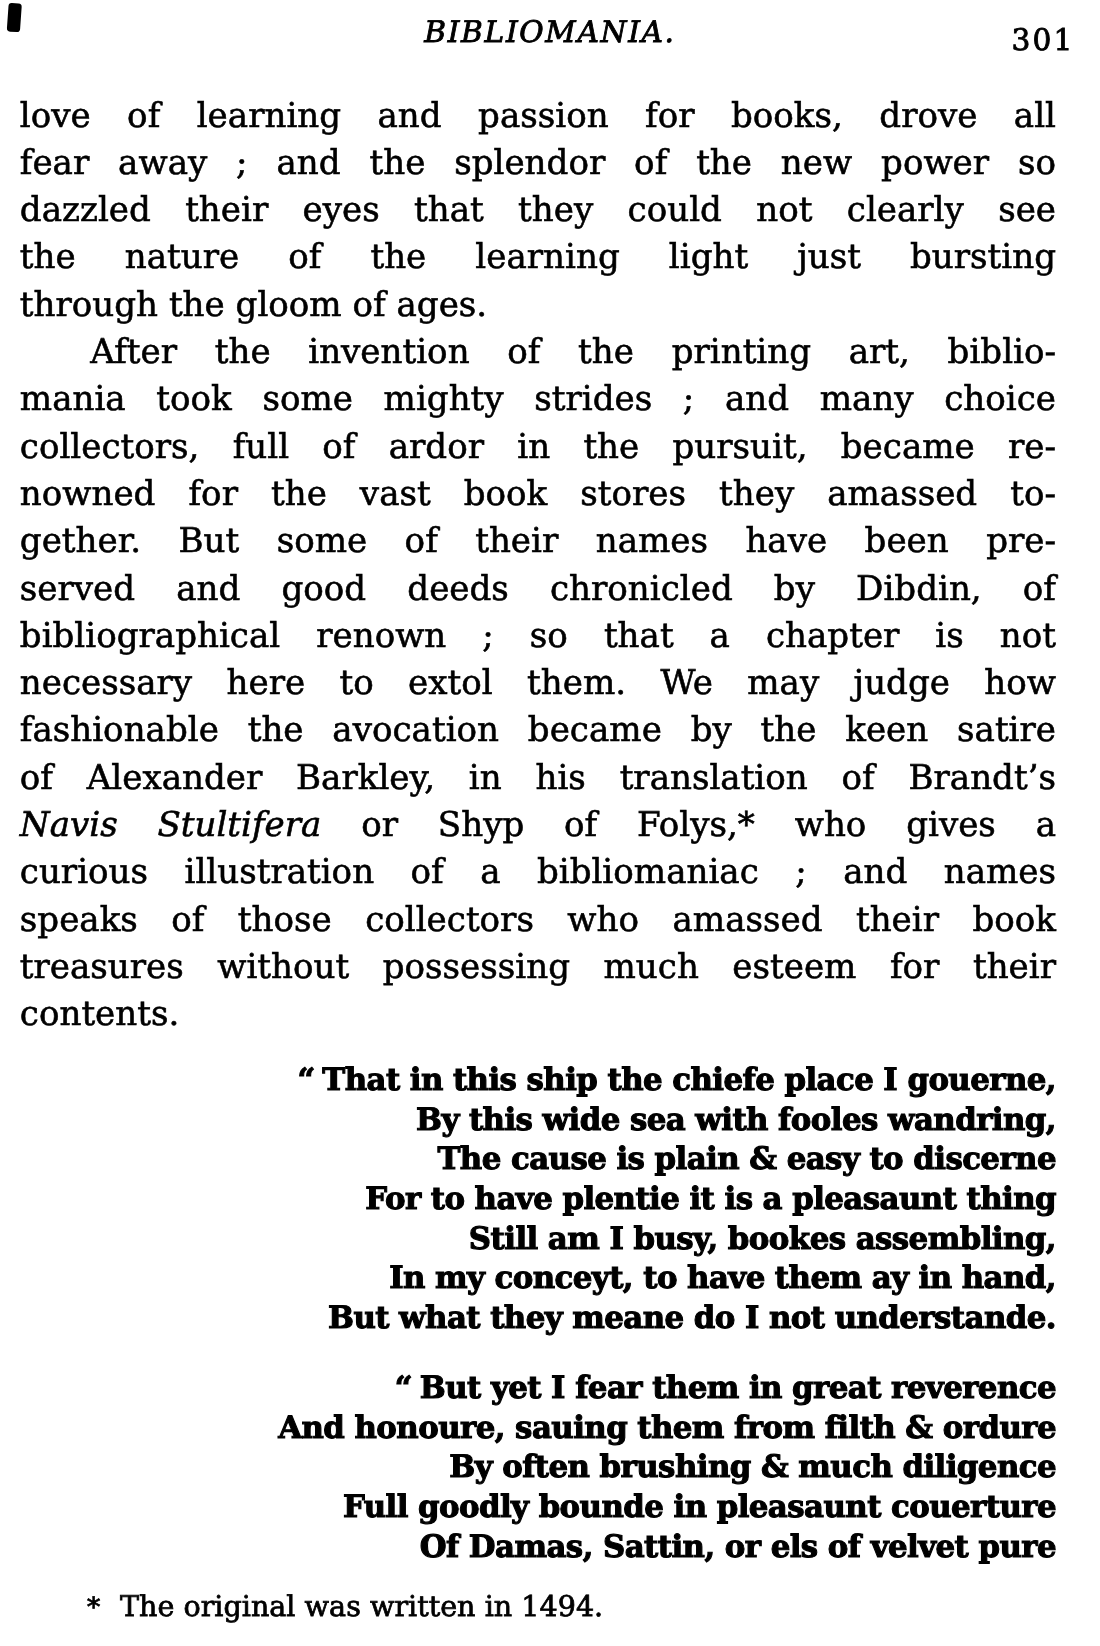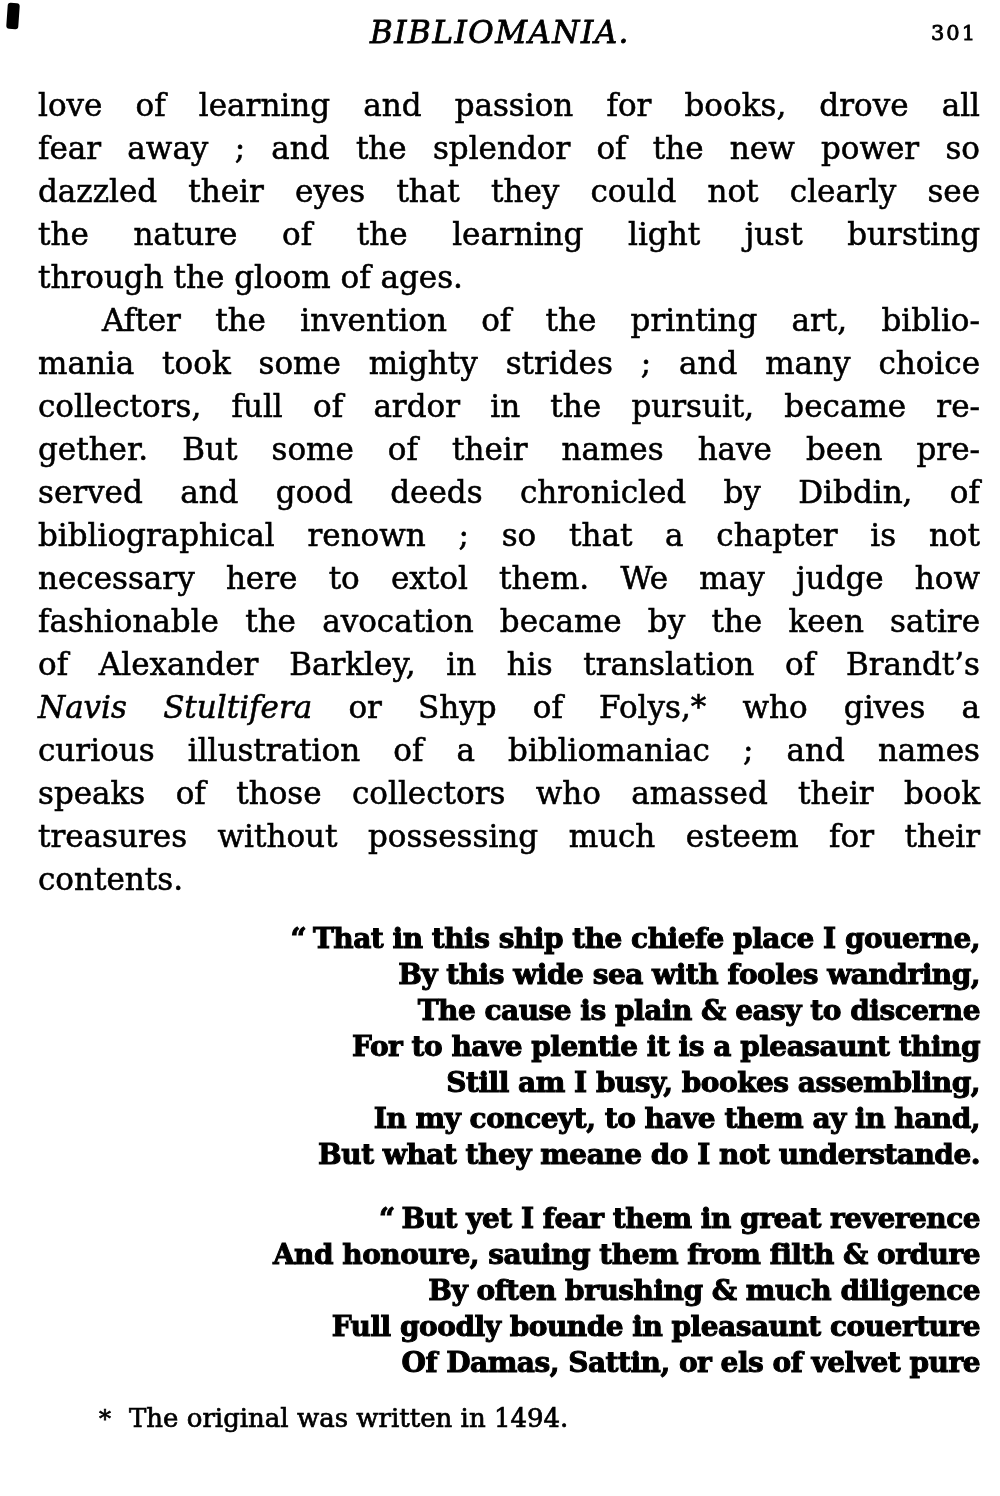--- a/index.html
+++ b/index.html
@@ -32,38 +32,37 @@
     left: 0;
     width: 100%;
     height: 46px;
   }
   .head-title {
     position: absolute;
     left: 0;
     right: 0;
     text-align: center;
     font-style: italic;
-    font-size: 31px;
+    font-size: 27px;
     letter-spacing: 1.5px;
     -webkit-text-stroke: 0.8px #000000;
   }
   .head-pagenum {
     position: absolute;
     right: 23px;
     top: 7px;
-    font-size: 21px;
+    font-size: 27px;
     letter-spacing: 2px;
     -webkit-text-stroke: 0.8px #000000;
   }
   .text-block {
     position: absolute;
     left: 18px;
     top: 84px;
     width: 942px;
-    margin-left: 20px;
   }
   .jline {
     font-size: 31px;
     line-height: 43px;
     text-align: justify;
     text-align-last: justify;
     -webkit-text-stroke: 0.55px #000000;
     white-space: normal;
   }
   .jline.last {
@@ -126,20 +125,21 @@
       <div class="jline">fear away ; and the splendor of the new power so</div>
       <div class="jline">dazzled their eyes that they could not clearly see</div>
       <div class="jline">the nature of the learning light just bursting</div>
       <div class="jline last">through the gloom of ages.</div>
     </section>
 
     <section>
       <div class="jline indent">After the invention of the printing art, biblio-</div>
       <div class="jline">mania took some mighty strides ; and many choice</div>
       <div class="jline">collectors, full of ardor in the pursuit, became re-</div>
+      <div class="jline">nowned for the vast book stores they amassed to-</div>
       <div class="jline">gether. But some of their names have been pre-</div>
       <div class="jline">served and good deeds chronicled by Dibdin, of</div>
       <div class="jline">bibliographical renown ; so that a chapter is not</div>
       <div class="jline">necessary here to extol them. We may judge how</div>
       <div class="jline">fashionable the avocation became by the keen satire</div>
       <div class="jline">of Alexander Barkley, in his translation of Brandt’s</div>
       <div class="jline"><span class="it">Navis Stultifera</span><span> or Shyp of Folys,* who gives a</span></div>
       <div class="jline">curious illustration of a bibliomaniac ; and names</div>
       <div class="jline">speaks of those collectors who amassed their book</div>
       <div class="jline">treasures without possessing much esteem for their</div>

